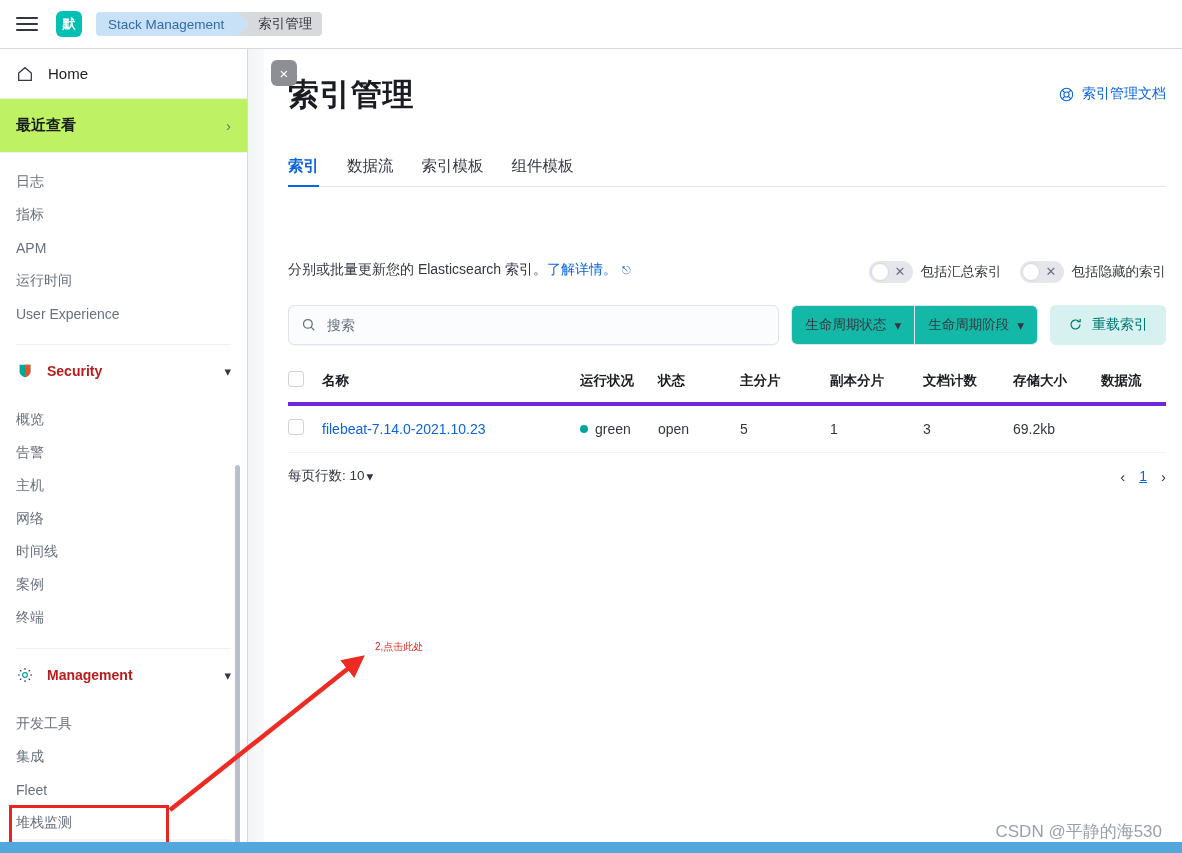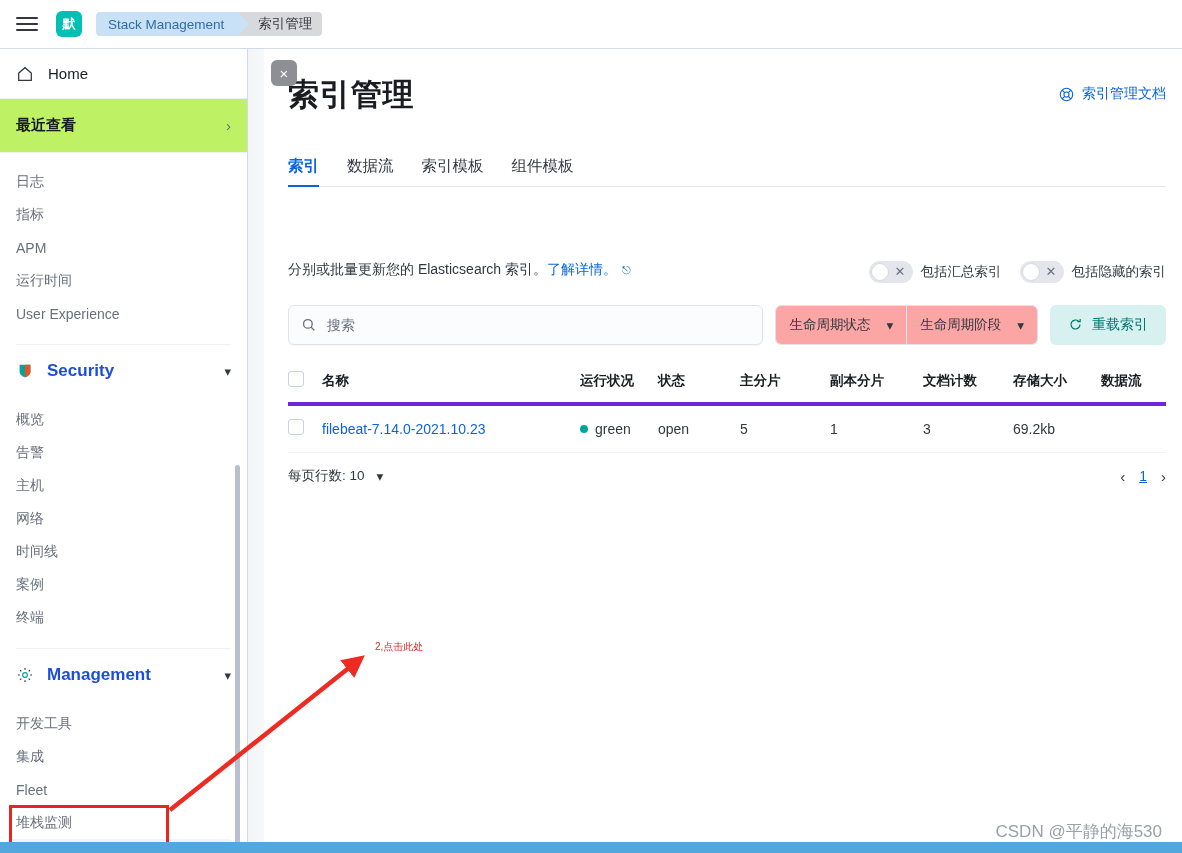--- a/index.html
+++ b/index.html
@@ -73,21 +73,21 @@
   .side-item {
     height: 33px; display: flex; align-items: center; padding-left: 16px;
     font-size: 14px; color: #69707d; cursor: pointer;
   }
   .side-sep { height: 1px; background: #eef0f3; margin: 10px 16px 6px 16px; }
 
   .side-group {
     height: 40px; display: flex; align-items: center; padding: 0 16px; cursor: pointer;
   }
   .side-group .gicon { width: 18px; height: 18px; margin-right: 13px; flex: none; }
-  .side-group .lbl { font-size: 17px; font-weight: 700; color: #1d4ed8; flex: 1; }
+  .side-group .lbl { font-size: 14px; font-weight: 700; color: #b91c1c; flex: 1; }
   .chev-d { color: #343741; font-size: 13px; }
 
   .side-item.highlighted {
     background: #f1f4fa; border-radius: 5px; margin: 0 14px 0 6px;
     padding-left: 10px; color: #343741; font-weight: 700; height: 34px;
   }
   .scroll-thumb {
     position: absolute; left: 235px; top: 416px; width: 5px; height: 388px;
     background: #b9bfcc; border-radius: 3px;
   }
@@ -164,22 +164,22 @@
     box-shadow: 0 1px 1px rgba(0,0,0,0.03);
   }
   .search-box input {
     border: none; outline: none; background: transparent; flex: 1;
     font-size: 14px; color: #343741; margin-left: 10px;
     font-family: "Liberation Sans", sans-serif;
   }
   .search-box input::placeholder { color: #69707d; }
   .filter-group { display: flex; height: 40px; border: 1px solid #e0e3eb; border-radius: 6px; overflow: hidden; background: #ffffff; }
   .filter-btn {
-    display: flex; align-items: center; gap: 16px; padding: 0 13px;
-    font-size: 13.5px; color: #343741; cursor: pointer; background: #fca5a5;
+    display: flex; align-items: center; gap: 8px; padding: 0 13px;
+    font-size: 13.5px; color: #343741; cursor: pointer; background: #14b8a6;
   }
   .filter-btn + .filter-btn { border-left: 1px solid #e0e3eb; }
   .reload-btn {
     height: 40px; padding: 0 18px; border-radius: 6px; background: #d6f1ef;
     color: #007871; font-size: 14px; font-weight: 400; display: flex;
     align-items: center; gap: 9px; cursor: pointer; border: none;
     font-family: "Liberation Sans", sans-serif;
   }
 
   .table-wrap { position: absolute; top: 314px; left: 24px; width: 878px; }
@@ -205,21 +205,21 @@
   .col-docs { width: 90px; }
   .col-size { width: 88px; }
   .idx-link { color: #0b64dd; cursor: pointer; }
   .health { display: flex; align-items: center; gap: 7px; }
   .dot { width: 8px; height: 8px; border-radius: 50%; background: #00a69b; flex: none; }
 
   .pager {
     position: absolute; top: 413px; left: 24px; width: 878px; height: 28px;
     display: flex; align-items: center;
   }
-  .rows-per-page { display: flex; align-items: center; gap: 12px; font-size: 13.5px; color: #343741; cursor: pointer; }
+  .rows-per-page { display: flex; align-items: center; gap: 2px; font-size: 13.5px; color: #343741; cursor: pointer; }
   .pages { margin-left: auto; display: flex; align-items: center; gap: 14px; }
   .pg-arrow { color: #343741; font-size: 15px; cursor: pointer; }
   .pg-num { color: #0b64dd; font-size: 14px; text-decoration: underline; cursor: pointer; }
 
   
   .anno-svg { position: absolute; top: 0; left: 0; width: 1182px; height: 853px; pointer-events: none; z-index: 60; }
   .anno-text {
     position: absolute; left: 375px; top: 640px; color: #e8261f;
     font-size: 10px; z-index: 61;
   }

